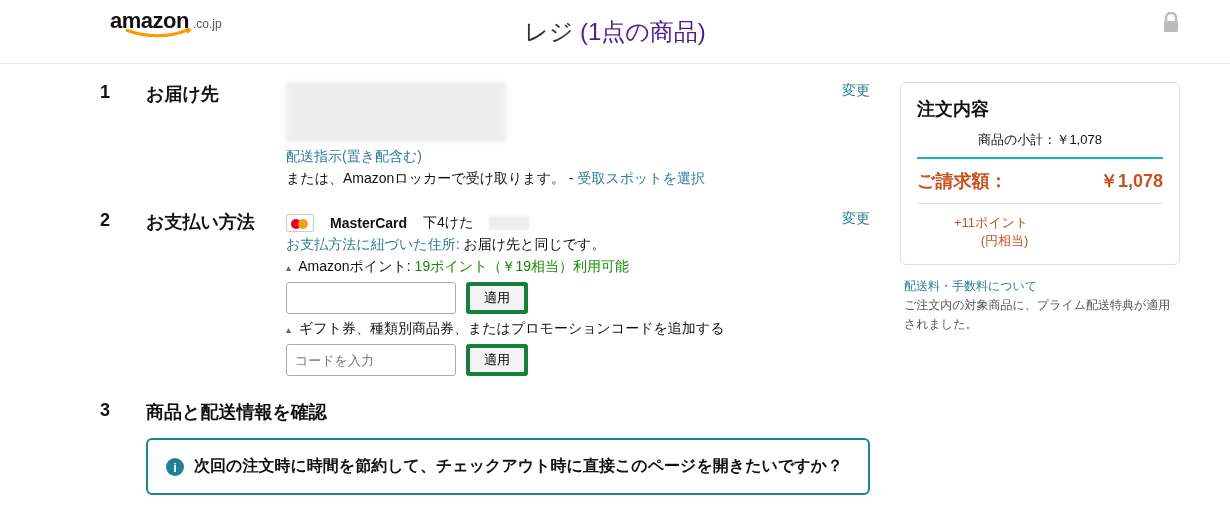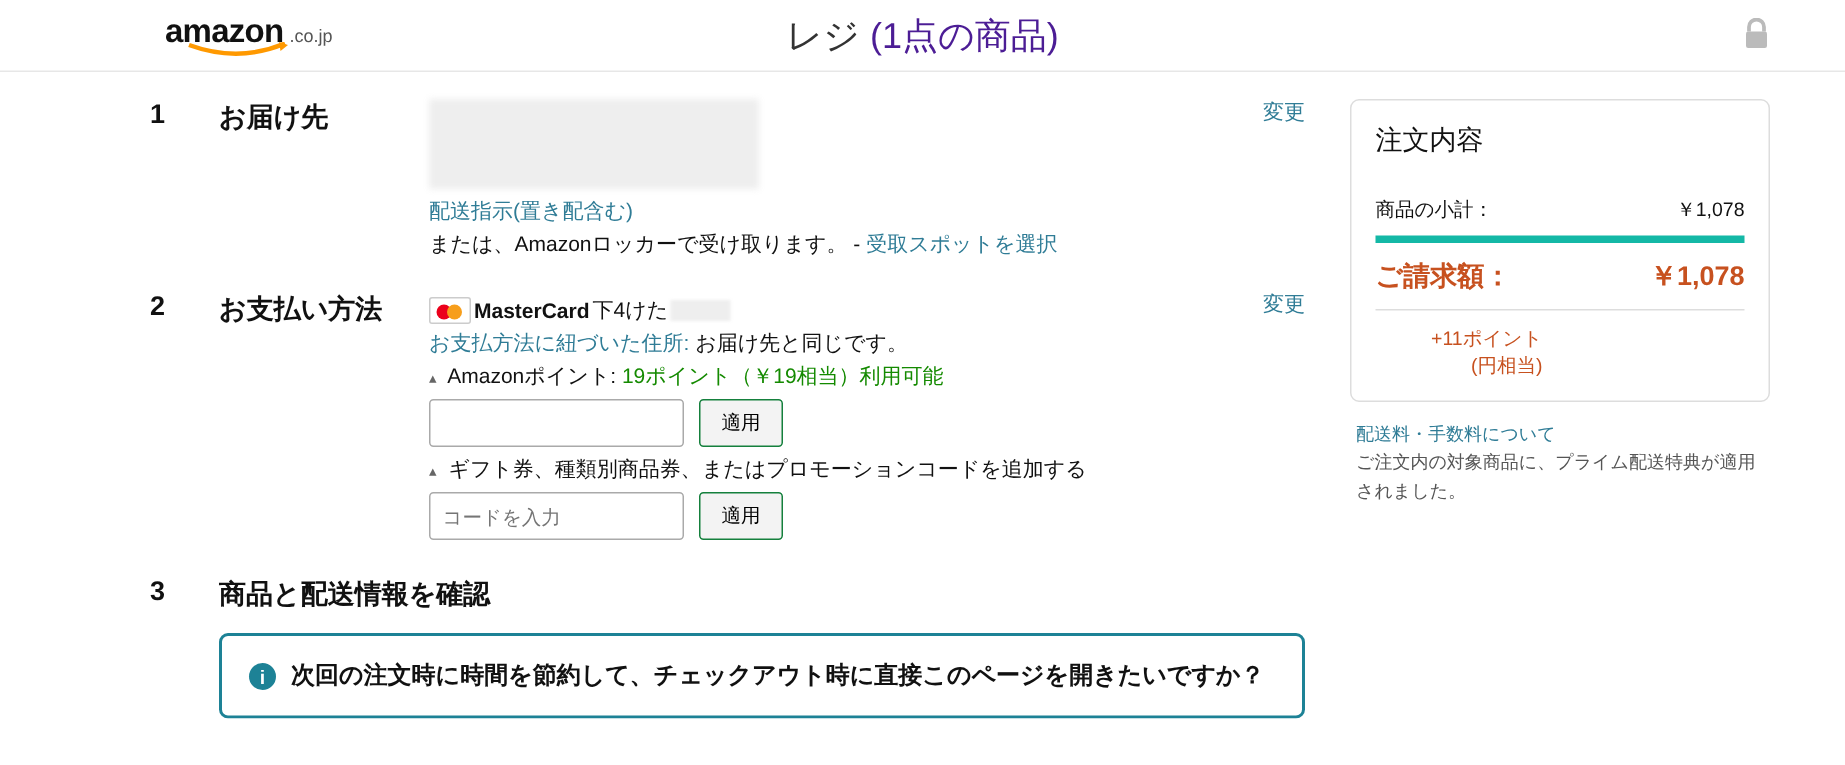--- a/index.html
+++ b/index.html
@@ -1,19 +1,19 @@
 <!DOCTYPE html>
 <html><head>
   <meta charset="utf-8">
   <style>
     * { margin:0; padding:0; box-sizing:border-box; }
     body { font-family:"Hiragino Kaku Gothic ProN","Meiryo",Arial,sans-serif; background:#fff; color:#111; font-size:14px; }
     .page { width:1230px; margin:0 auto; }
     
-    .header { display:flex; align-items:center; justify-content:center; position:relative; height:48px; border-bottom:1px solid #e7e7e7; background:#fff; }
+    .header { display:flex; align-items:center; justify-content:center; position:relative; height:64px; border-bottom:1px solid #e7e7e7; background:#fff; }
     .logo-wrap { position:absolute; left:110px; top:8px; display:flex; align-items:baseline; }
     .logo-amazon { font-weight:700; font-size:22px; color:#111; letter-spacing:-.5px; position:relative; }
     .logo-smile { position:absolute; left:14px; bottom:-6px; width:70px; height:12px; }
     .logo-cojp { font-size:12px; color:#555; margin-left:4px; }
     .title-center { font-size:24px; font-weight:400; color:#333; }
     .title-count { color:#4c1d95; }
     .lock-icon { position:absolute; right:50px; top:12px; color:#999; }
     
     .main { display:flex; padding:18px 50px 0 100px; gap:30px; }
     .left { flex:1; }
@@ -22,40 +22,40 @@
     .sec { display:flex; margin-bottom:18px; }
     .sec-num { width:46px; font-size:18px; font-weight:700; color:#111; }
     .sec-title { width:140px; font-size:18px; font-weight:700; color:#111; }
     .sec-body { flex:1; padding-right:10px; }
     .change-link { color:#2f7c96; font-size:14px; cursor:pointer; }
     .sec-right { width:40px; text-align:right; }
     .redact { background:#eee; height:60px; width:220px; margin-bottom:6px; filter:blur(2px); }
     .lnk { color:#2f7c96; cursor:pointer; }
     .grn { color:#148a00; }
     .line { margin:4px 0; font-size:14px; }
-    .card-row { display:flex; align-items:center; gap:2px; }
+    .card-row { display:flex; align-items:center; gap:16px; }
     .mc-icon { display:inline-block; width:28px; height:18px; border:1px solid #ccc; border-radius:2px; background:#fff; position:relative; }
     .mc-icon::before, .mc-icon::after { content:""; position:absolute; width:10px; height:10px; border-radius:50%; top:4px; }
     .mc-icon::before { background:#eb001b; left:4px; }
     .mc-icon::after { background:#f79e1b; left:11px; }
     .caret { color:#666; font-size:10px; margin-right:4px; }
     .input-row { display:flex; align-items:center; gap:10px; margin:6px 0; }
     .txt-input { width:170px; height:32px; border:1px solid #aaa; border-radius:3px; padding:4px 8px; font-size:13px; }
-    .btn-apply { height:32px; padding:0 14px; border:1px solid #15803d; border-radius:3px; background:#f3f3f3; cursor:pointer; font-size:13px; }
+    .btn-apply { height:32px; padding:0 14px; border:4px solid #15803d; border-radius:3px; background:#f3f3f3; cursor:pointer; font-size:13px; }
     .promo-banner { margin-top:14px; border:2px solid #1d8296; border-radius:6px; padding:16px 18px; display:flex; align-items:flex-start; gap:10px; }
     .info-icon { width:18px; height:18px; border-radius:50%; background:#1d8296; color:#fff; display:inline-flex; align-items:center; justify-content:center; font-weight:700; font-size:13px; flex:0 0 18px; margin-top:2px; }
     .promo-text { font-weight:700; font-size:16px; color:#111; }
     
     .order-btn-wrap { border:3px solid #d40000; border-radius:6px; padding:4px; margin-bottom:10px; }
     .order-btn { width:100%; height:34px; background:linear-gradient(#ffe000,#ffc400); border:1px solid #c2a100; border-radius:3px; font-size:15px; color:#111; cursor:pointer; }
     .legal { font-size:12px; line-height:1.6; color:#555; text-align:center; margin-bottom:14px; }
     .panel { border:1px solid #ddd; border-radius:6px; padding:14px 16px; }
-    .panel h3 { font-size:18px; font-weight:400; margin-bottom:26px; }
-    .row { display:flex; justify-content:space-between; font-size:13px; margin:4px 0; }
-    .total-row { display:flex; justify-content:space-between; border-top:5px solid #14b8a6; margin-top:8px; padding-top:10px; font-size:18px; font-weight:700; color:#c7511f; }
+    .panel h3 { font-size:18px; font-weight:700; margin-bottom:10px; }
+    .row { display:flex; justify-content:center; font-size:13px; margin:4px 0; }
+    .total-row { display:flex; justify-content:space-between; border-top:2px solid #14b8a6; margin-top:8px; padding-top:10px; font-size:18px; font-weight:700; color:#c7511f; }
     .pts-row { display:flex; justify-content:space-between; border-top:1px solid #ddd; margin-top:10px; padding-top:10px; font-size:13px; }
     .pts-val { color:#c7511f; text-align:right;margin-left:37px; }
     .ship-note { padding:12px 4px 0; font-size:12px; color:#555; line-height:1.6; }
     .small-redact { display:inline-block; width:40px; height:14px; background:#eee; vertical-align:middle; filter:blur(1px); }
   </style>
 </head>
 <body>
 
 <div class="page">
   <div class="header">

